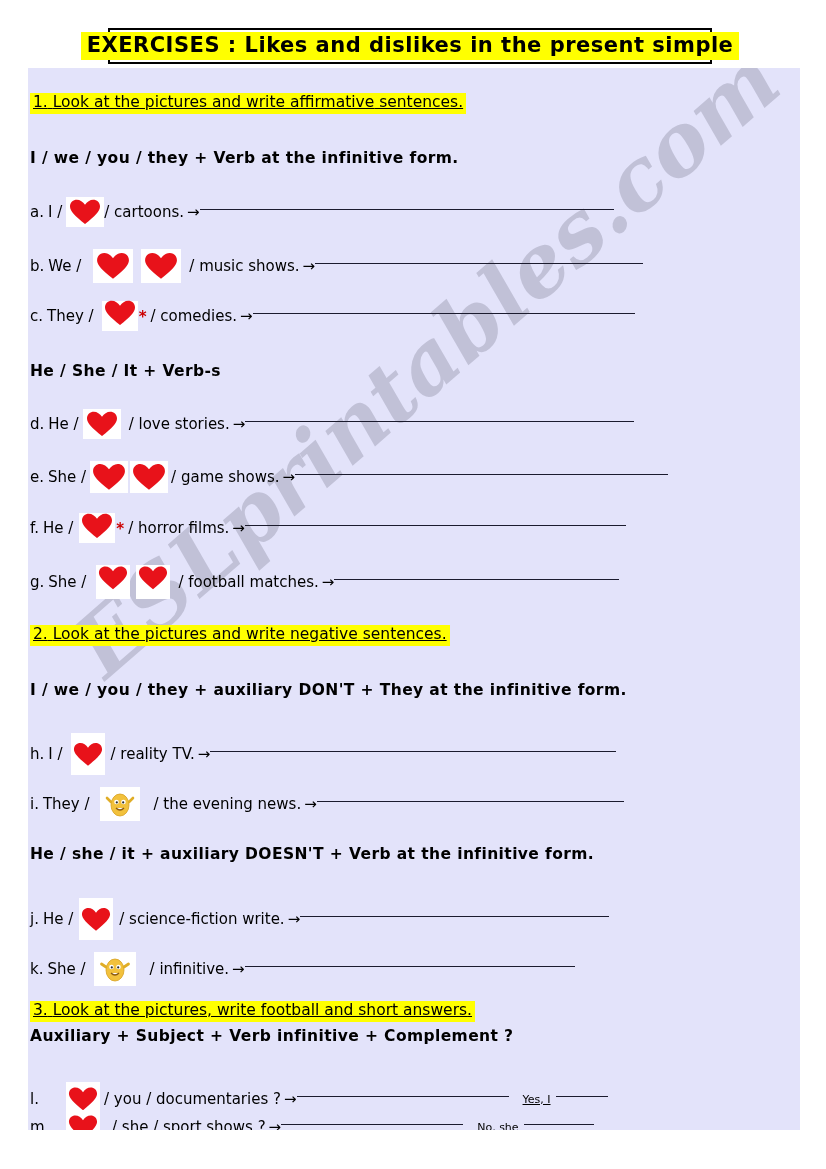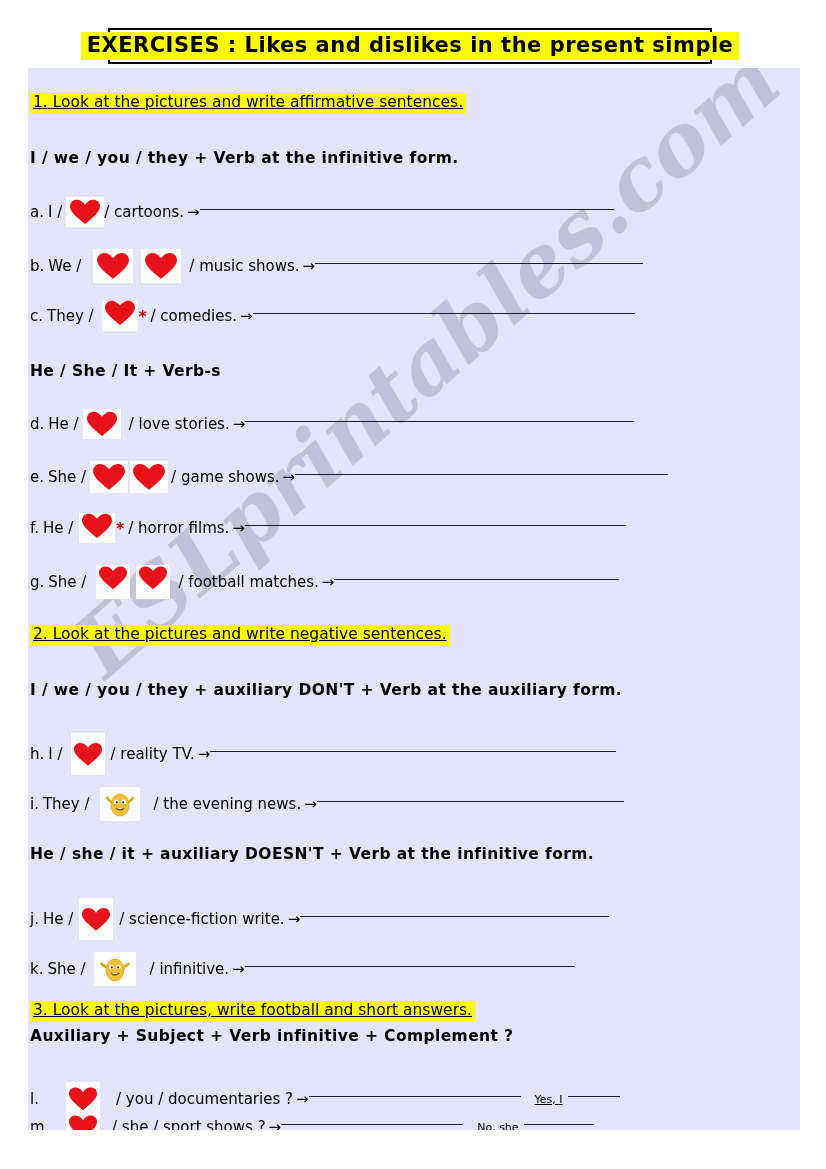--- a/index.html
+++ b/index.html
@@ -281,21 +281,21 @@
       <span class="arrow">→</span>
       <span class="blank" style="width:285px;"></span>
     </div>
 
     <div class="abs" style="left:2px; top:556px;">
       <span class="hl">
         <span class="u">2.</span><span class="u"> </span><span class="u">Look at the pictures and write </span><span class="b">negative</span><span class="u"> sentences.</span>
       </span>
     </div>
 
-    <div class="abs rule" style="left:2px; top:613px;">I / we / you / they + auxiliary DON'T + Verb at the auxiliary form.</div>
+    <div class="abs rule" style="left:2px; top:613px;">I / we / you / they + auxiliary DON'T + They at the infinitive form.</div>
 
     <div class="abs row" style="left:2px; top:665px;">
       <span class="lbl">h.</span>
       <span class="lbl">I /</span>
       <span class="heart-chip" style="width:34px;height:42px;margin-left:4px;">
         <svg width="30" height="27" viewBox="0 0 32 26">
             <path d="M16 25 C6 17 1 12 1 7.5 C1 3.3 4.2 0.8 7.8 0.8 C11 0.8 14 2.8 16 5.8 C18 2.8 21 0.8 24.2 0.8 C27.8 0.8 31 3.3 31 7.5 C31 12 26 17 16 25 Z" fill="#e8121a"></path>
           </svg>
       </span>
       <span class="txt" style="margin-left:6px;">/ reality TV.</span>
@@ -364,21 +364,21 @@
 
     <div class="abs rule" style="left:2px; top:959px;">Auxiliary + Subject + Verb infinitive + Complement ?</div>
 
     <div class="abs row" style="left:2px; top:1014px;">
       <span class="lbl" style="width:24px;display:inline-block;">l.</span>
       <span class="heart-chip" style="width:34px;height:34px;margin-left:8px;">
         <svg width="30" height="26" viewBox="0 0 32 26">
             <path d="M16 25 C6 17 1 12 1 7.5 C1 3.3 4.2 0.8 7.8 0.8 C11 0.8 14 2.8 16 5.8 C18 2.8 21 0.8 24.2 0.8 C27.8 0.8 31 3.3 31 7.5 C31 12 26 17 16 25 Z" fill="#e8121a"></path>
           </svg>
       </span>
-      <span class="txt" style="margin-left:16px;">/ you / documentaries ?</span>
+      <span class="txt" style="margin-left:4px;">/ you / documentaries ?</span>
       <span class="arrow">→</span>
       <span class="blank" style="width:212px;"></span>
       <span class="ans-txt" style="margin-left:14px;">Yes, I</span>
       <span class="blank" style="width:52px;margin-left:5px;"></span>
     </div>
 
     <div class="abs row" style="left:2px; top:1042px;">
       <span class="lbl" style="width:24px;display:inline-block;">m.</span>
       <span class="heart-chip" style="width:34px;height:34px;margin-left:8px;">
         <svg width="30" height="26" viewBox="0 0 32 26">

